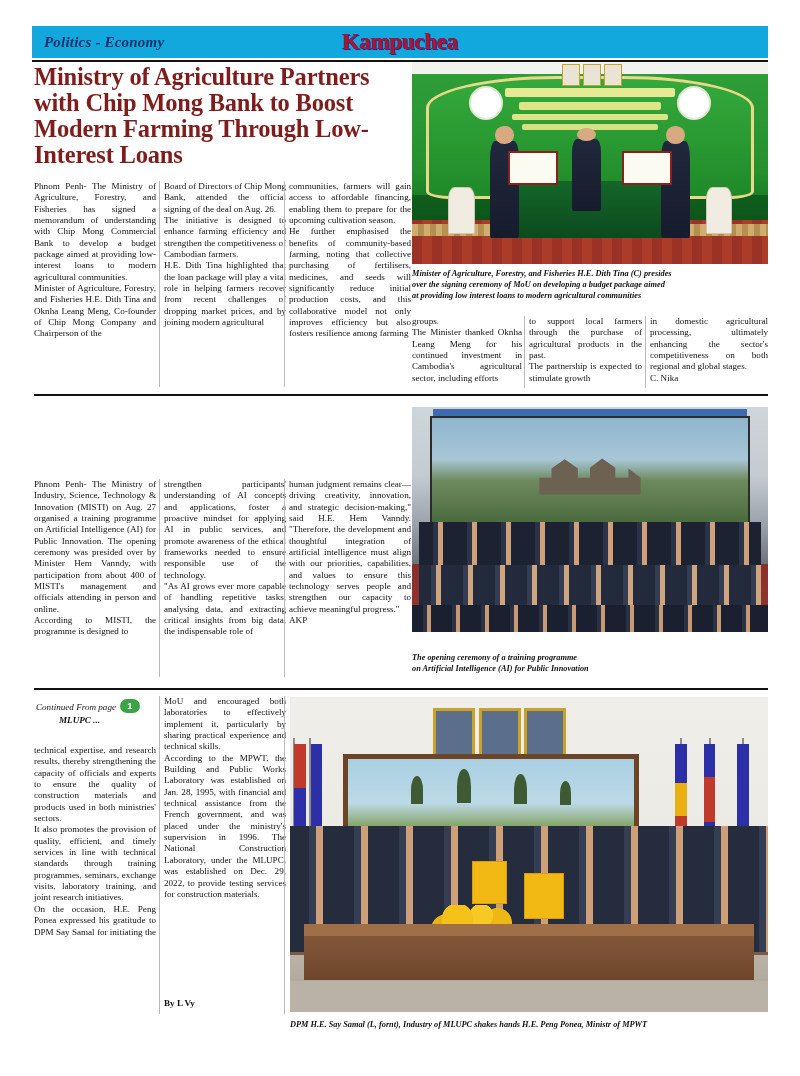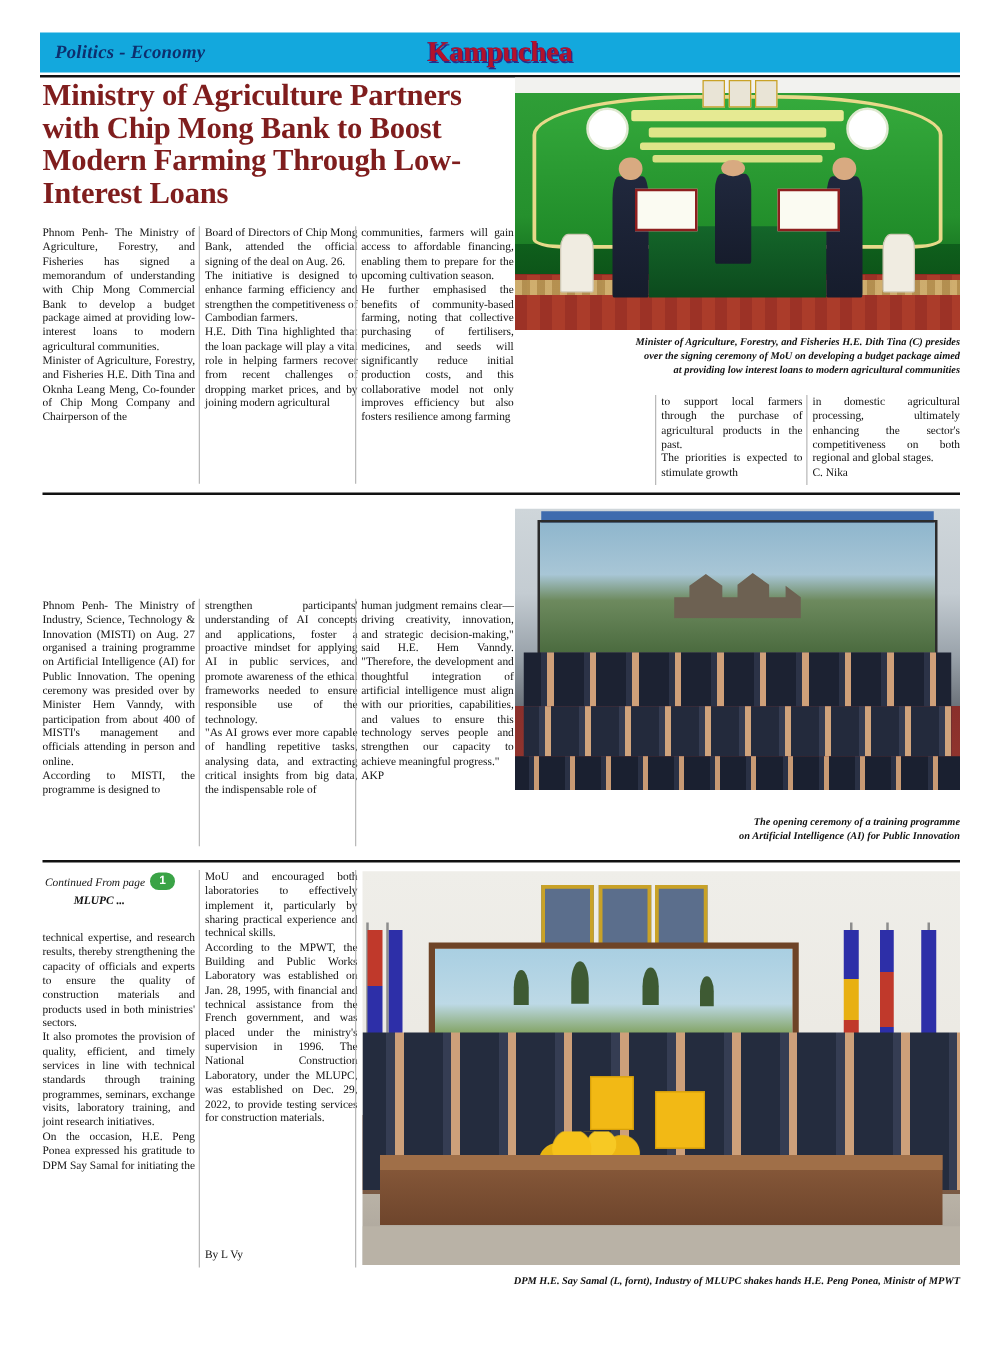--- a/index.html
+++ b/index.html
@@ -49,21 +49,21 @@
   .body-col{
     position:absolute;
     font-family:"Liberation Serif","DejaVu Serif",serif;
     font-size:9.1px;line-height:11.35px;
     text-align:justify;text-justify:inter-word;
     color:#111;
     -webkit-hyphens:none;hyphens:none;
     white-space:pre-line;
   }
   .caption{
-    position:absolute;text-align:right;
+    position:absolute;text-align:left;
     font-family:"Liberation Serif",serif;font-style:italic;font-weight:bold;
     font-size:8.3px;line-height:11px;color:#111;
   }
 
   
   .photo{position:absolute;overflow:hidden;background:#ddd;}
 
   
   .p1{background:linear-gradient(#f2f2ef 0%,#f2f2ef 6%,#2f9e37 6%,#25902d 55%,#1d7f26 66%,#0f5f1c 66%,#0d5519 78%,#8d2b22 78%,#a33a2a 100%);}
   .p1-frame{position:absolute;left:4%;top:7%;right:4%;height:58%;
@@ -184,22 +184,24 @@
   <div class="body-col" style="left:289px;top:181px;width:122px;">communities, farmers will gain access to affordable financing, enabling them to prepare for the upcoming cultivation season.
 He further emphasised the benefits of community-based farming, noting that collective purchasing of fertilisers, medicines, and seeds will significantly reduce initial production costs, and this collaborative model not only improves efficiency but also fosters resilience among farming</div>
 
   <div class="col-rule" style="left:159px;top:181px;height:206px;"></div>
   <div class="col-rule" style="left:284px;top:181px;height:206px;"></div>
 
   <div class="caption" style="left:412px;top:268px;width:356px;white-space:pre-line;">Minister of Agriculture, Forestry, and Fisheries H.E. Dith Tina (C) presides
 over the signing ceremony of MoU on developing a budget package aimed
 at providing low interest loans to modern agricultural communities</div>
 
+  <div class="body-col" style="left:412px;top:316px;width:110px;">groups.
+The Minister thanked Oknha Leang Meng for his continued investment in Cambodia's agricultural sector, including efforts</div>
   <div class="body-col" style="left:529px;top:316px;width:113px;">to support local farmers through the purchase of agricultural products in the past.
-The priorities is expected to stimulate growth</div>
+The partnership is expected to stimulate growth</div>
   <div class="body-col" style="left:650px;top:316px;width:118px;">in domestic agricultural processing, ultimately enhancing the sector's competitiveness on both regional and global stages.
 C. Nika</div>
 
   <div class="col-rule" style="left:524px;top:316px;height:72px;"></div>
   <div class="col-rule" style="left:645px;top:316px;height:72px;"></div>
 
   <div class="hr-thick" style="left:34px;top:394px;width:734px;"></div>
 
 
   <div class="photo p2" style="left:412px;top:407px;width:356px;height:225px;">
@@ -231,21 +233,21 @@
     <span class="cont-label">Continued From page</span>
     <span class="cont-badge">1</span>
     <div class="cont-label" style="font-weight:bold;margin-left:23px;">MLUPC ...</div>
   </div>
 
   <div class="body-col" style="left:34px;top:745px;width:122px;">technical expertise, and research results, thereby strengthening the capacity of officials and experts to ensure the quality of construction materials and products used in both ministries' sectors.
 It also promotes the provision of quality, efficient, and timely services in line with technical standards through training programmes, seminars, exchange visits, laboratory training, and joint research initiatives.
 On the occasion, H.E. Peng Ponea expressed his gratitude to DPM Say Samal for initiating the</div>
   <div class="body-col" style="left:164px;top:696px;width:122px;">MoU and encouraged both laboratories to effectively implement it, particularly by sharing practical experience and technical skills.
 According to the MPWT, the Building and Public Works Laboratory was established on Jan. 28, 1995, with financial and technical assistance from the French government, and was placed under the ministry's supervision in 1996. The National Construction Laboratory, under the MLUPC, was established on Dec. 29, 2022, to provide testing services for construction materials.</div>
-  <div class="byline" style="left:164px;top:998px;width:122px;">By L Vy</div>
+  <div class="byline" style="left:164px;top:998px;width:122px;font-weight:bold;">By L Vy</div>
 
   <div class="col-rule" style="left:159px;top:696px;height:318px;"></div>
   <div class="col-rule" style="left:284px;top:696px;height:318px;"></div>
 
   <div class="photo p3" style="left:290px;top:697px;width:478px;height:315px;">
     <div class="p3-portrait" style="left:30%;"></div>
     <div class="p3-portrait" style="left:39.5%;"></div>
     <div class="p3-portrait" style="left:49%;"></div>
 
     <div class="p3-pole" style="left:4%;"></div>

